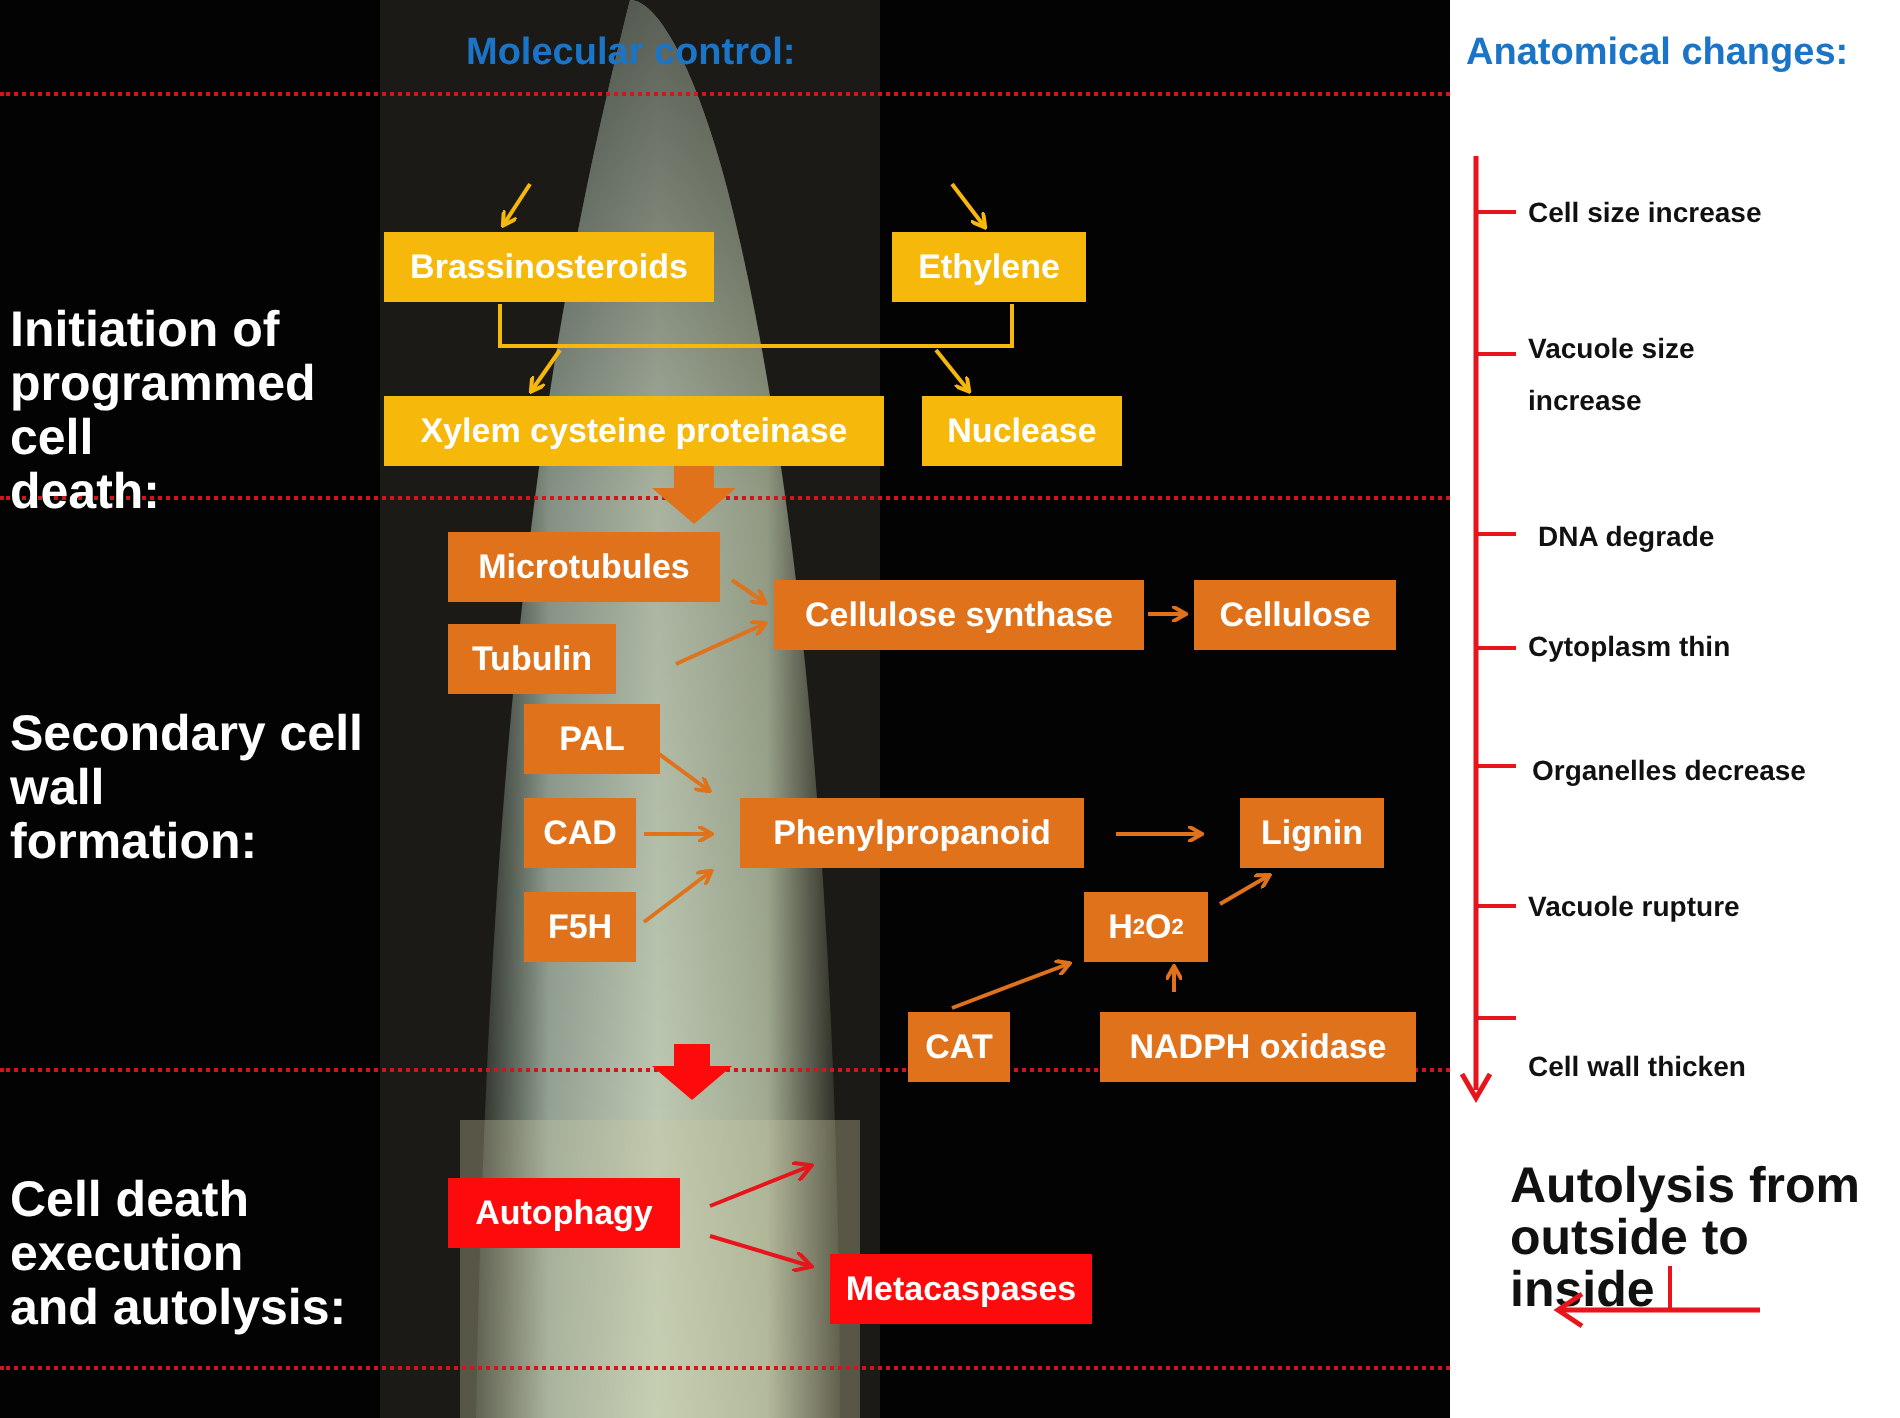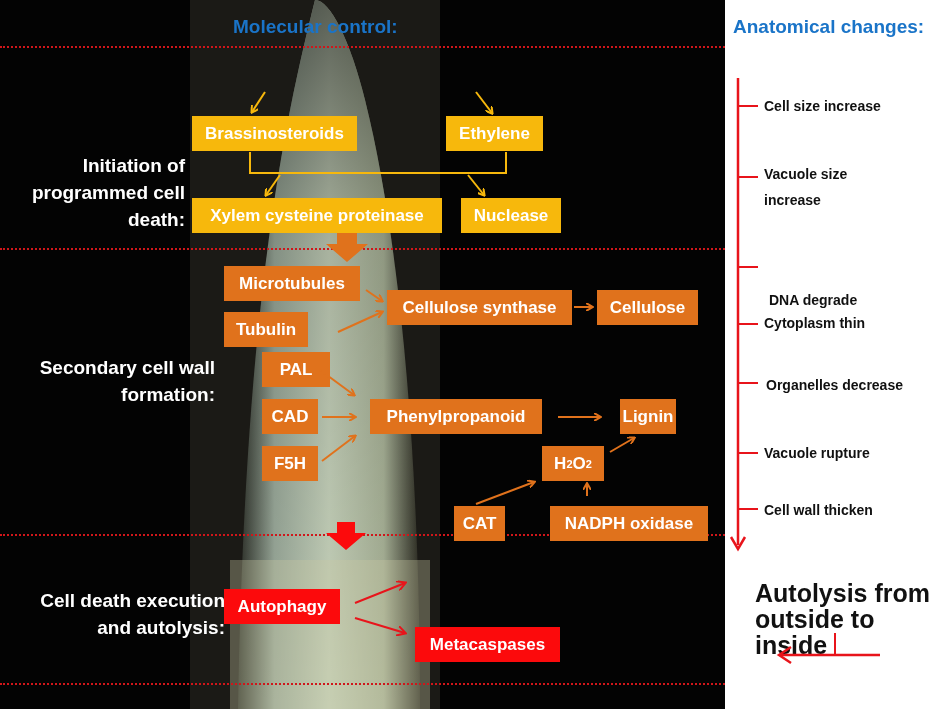--- a/index.html
+++ b/index.html
@@ -2,21 +2,21 @@
 <html><head>
 <meta charset="utf-8">
 <style>
   html, body { margin: 0; padding: 0; }
   body { width: 950px; height: 709px; position: relative; overflow: hidden; background: #ffffff; font-family: "Liberation Sans", sans-serif; }
   .left-panel { position: absolute; left: 0; top: 0; width: 725px; height: 709px; background: #030303; overflow: hidden; }
   .right-panel { position: absolute; left: 725px; top: 0; width: 225px; height: 709px; background: #ffffff; }
   .tissue { position: absolute; left: 190px; top: 0; width: 250px; height: 709px; }
   .divider { position: absolute; left: 0; width: 725px; height: 0; border-top: 2px dotted #d0161a; }
   .heading-blue { position: absolute; color: #1a74c8; font-weight: bold; font-size: 19px; }
-  .sec-label { position: absolute; color: #ffffff; font-weight: bold; font-size: 19px; text-align: right; line-height: 27px; }
+  .sec-label { position: absolute; color: #ffffff; font-weight: bold; font-size: 25px; text-align: left; line-height: 27px; }
   .box { position: absolute; color: #ffffff; font-weight: bold; font-size: 17px; display: flex; align-items: center; justify-content: center; white-space: nowrap; }
   .yellow { background: #f7b80c; }
   .orange { background: #e0721c; }
   .red { background: #fc0a0c; }
   svg.arrows { position: absolute; left: 0; top: 0; width: 950px; height: 709px; pointer-events: none; }
   .anat-item { position: absolute; color: #111111; font-weight: bold; font-size: 14px; line-height: 26px; }
   .autolysis-text { position: absolute; color: #111111; font-weight: bold; font-size: 25px; text-align: left; line-height: 26px; }
   sub { font-size: 11px; }
 </style>
 </head>
@@ -71,44 +71,44 @@
   <div class="box yellow" style="left:461px; top:198px; width:100px; height:35px;">Nuclease</div>
 
   <div class="box orange" style="left:224px; top:266px; width:136px; height:35px;">Microtubules</div>
   <div class="box orange" style="left:224px; top:312px; width:84px; height:35px;">Tubulin</div>
   <div class="box orange" style="left:387px; top:290px; width:185px; height:35px;">Cellulose synthase</div>
   <div class="box orange" style="left:597px; top:290px; width:101px; height:35px;">Cellulose</div>
   <div class="box orange" style="left:262px; top:352px; width:68px; height:35px;">PAL</div>
   <div class="box orange" style="left:262px; top:399px; width:56px; height:35px;">CAD</div>
   <div class="box orange" style="left:262px; top:446px; width:56px; height:35px;">F5H</div>
   <div class="box orange" style="left:370px; top:399px; width:172px; height:35px;">Phenylpropanoid</div>
-  <div class="box orange" style="left:620px; top:399px; width:56px; height:35px;">Lignin</div>
+  <div class="box orange" style="left:620px; top:399px; width:72px; height:35px;">Lignin</div>
   <div class="box orange" style="left:542px; top:446px; width:62px; height:35px;">
     <span>H</span>
       <sub>2</sub>
       <span>O</span>
       <sub>2</sub>
   </div>
   <div class="box orange" style="left:454px; top:506px; width:51px; height:35px;">CAT</div>
   <div class="box orange" style="left:550px; top:506px; width:158px; height:35px;">NADPH oxidase</div>
 
   <div class="box red" style="left:224px; top:589px; width:116px; height:35px;">Autophagy</div>
-  <div class="box red" style="left:415px; top:627px; width:145px; height:35px;">Metacaspases</div>
+  <div class="box red" style="left:415px; top:627px; width:131px; height:35px;">Metacaspases</div>
 </div>
 
 <div class="right-panel">
   <div class="heading-blue" style="left:8px; top:16px;">Anatomical changes:</div>
   <div class="anat-item" style="left:39px; top:93px;">Cell size increase</div>
   <div class="anat-item" style="left:39px; top:161px;">Vacuole size</div>
   <div class="anat-item" style="left:39px; top:187px;">increase</div>
-  <div class="anat-item" style="left:44px; top:255px;margin-top:32px;">DNA degrade</div>
+  <div class="anat-item" style="left:44px; top:255px;">DNA degrade</div>
   <div class="anat-item" style="left:39px; top:310px;">Cytoplasm thin</div>
   <div class="anat-item" style="left:41px; top:372px;">Organelles decrease</div>
   <div class="anat-item" style="left:39px; top:440px;">Vacuole rupture</div>
-  <div class="anat-item" style="left:39px; top:497px;">Cell wall thicken</div>
+  <div class="anat-item" style="left:39px; top:520px;">Cell wall thicken</div>
   <div class="autolysis-text" style="left:30px; top:580px; width:195px;">
     <div>Autolysis from</div>
     <div>outside to inside</div>
   </div>
 </div>
 
 <svg class="arrows">
   <defs>
     <marker id="ay" markerWidth="8" markerHeight="8" refX="6" refY="4" orient="auto" markerUnits="userSpaceOnUse">
         <path d="M0,0 L7,4 L0,8" fill="none" stroke="#f7b80c" stroke-width="2"></path>

